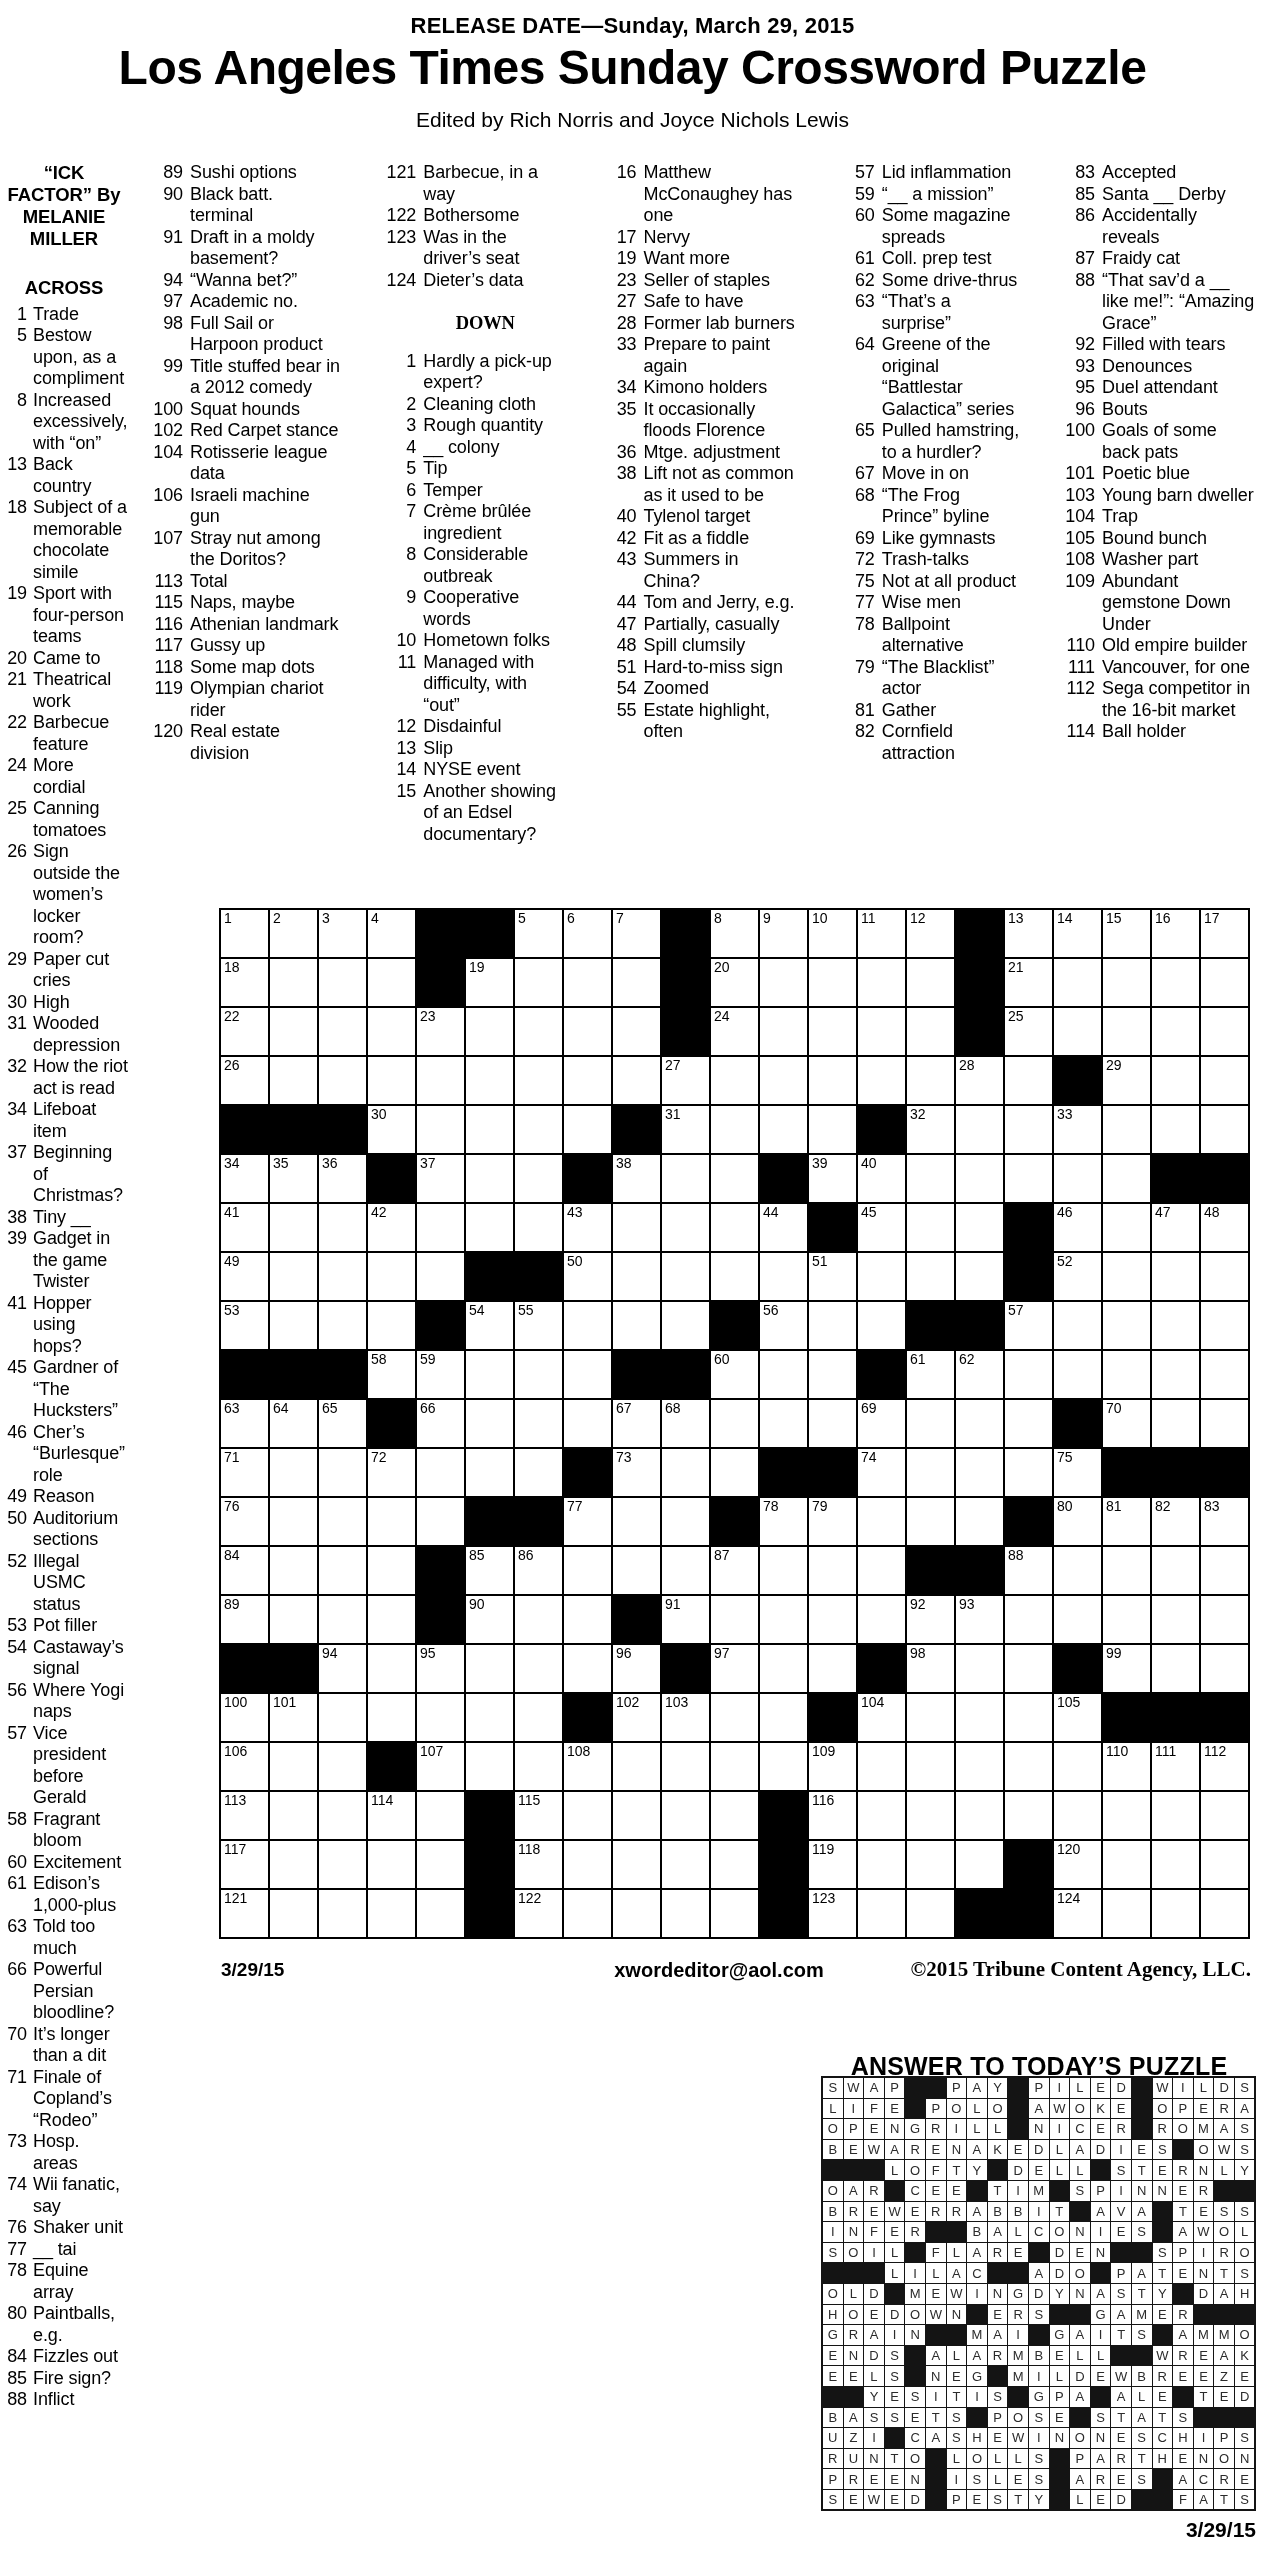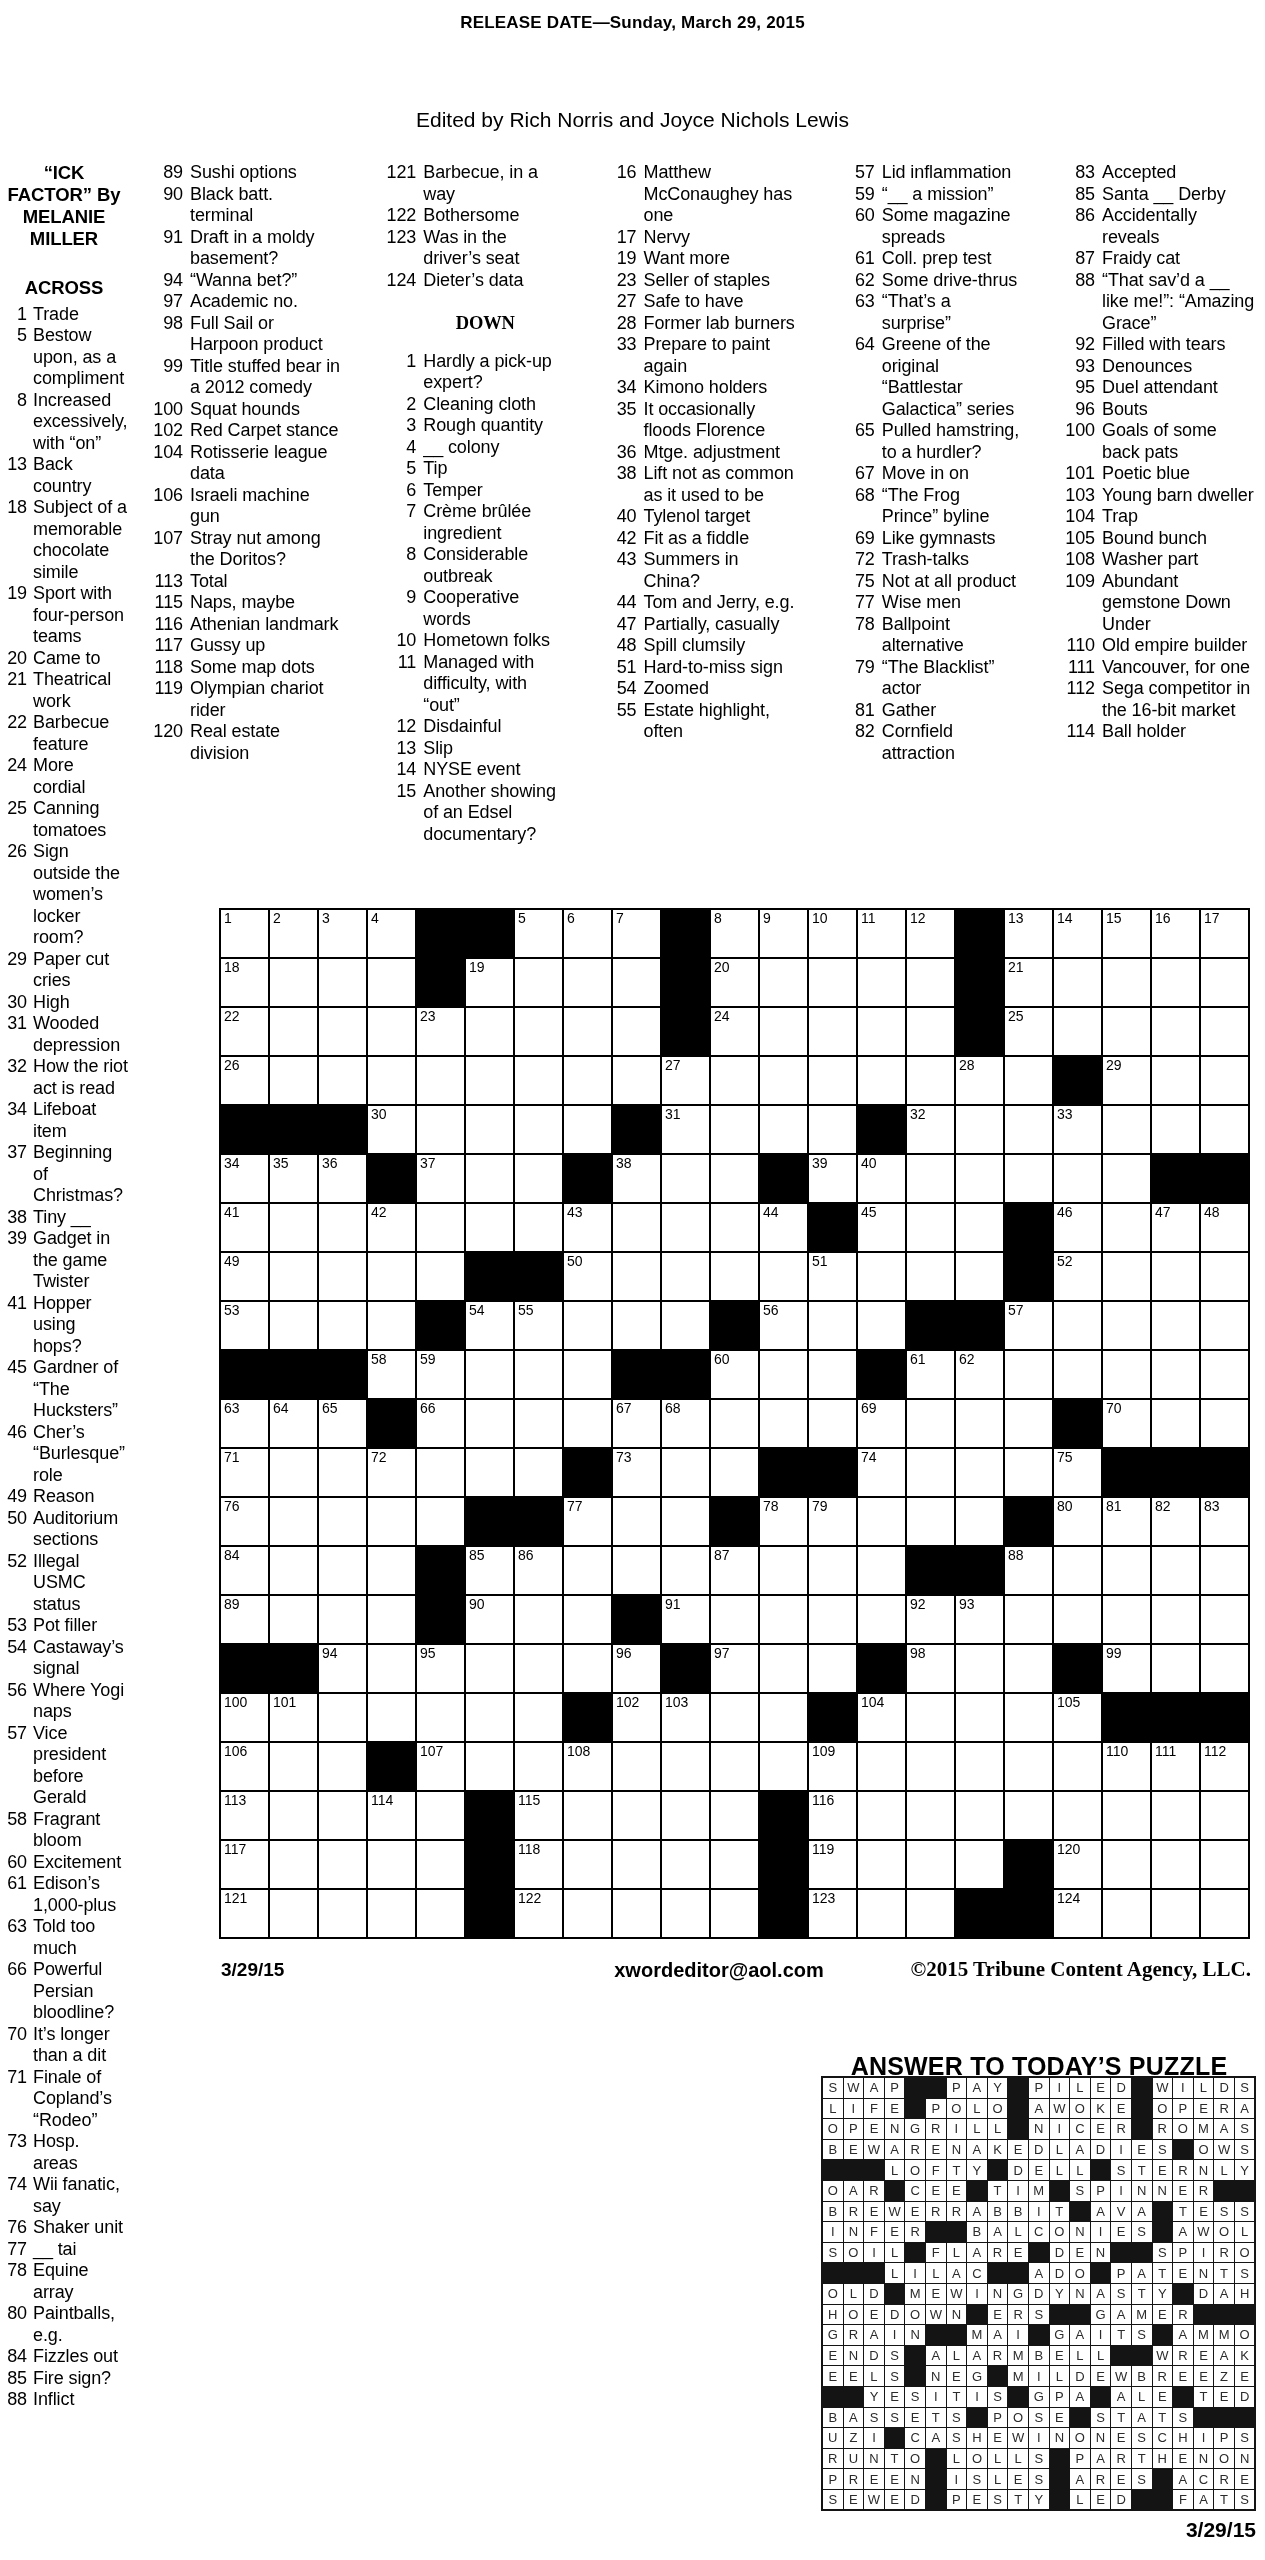--- a/index.html
+++ b/index.html
@@ -1,19 +1,19 @@
 <!DOCTYPE html>
 <html><head>
 <meta charset="utf-8">
 <style>
   html,body{margin:0;padding:0;background:#fff;}
   .page{position:relative;width:1265px;height:2560px;background:#fff;color:#000;
         font-family:"Liberation Sans",sans-serif;overflow:hidden;}
   .release{position:absolute;top:13px;left:0;right:0;text-align:center;
-           font-size:17px;font-weight:bold;letter-spacing:.2px;}
+           font-size:22px;font-weight:bold;letter-spacing:.2px;}
   .title{position:absolute;top:40px;left:0;right:0;text-align:center;margin:0;
          font-size:48px;font-weight:bold;letter-spacing:-.5px;}
   .subtitle{position:absolute;top:108px;left:0;right:0;text-align:center;font-size:21px;}
   
   .clues{font-size:18px;line-height:21.5px;letter-spacing:-.1px;}
   .clue{display:flex;}
   .cnum{flex:none;width:37px;text-align:right;padding-right:7px;}
   .ctxt{flex:1;}
   .col1{position:absolute;left:0;top:162px;width:128px;}
   .col1 .cnum{width:27px;padding-right:6px;}
@@ -48,20 +48,21 @@
       font-size:13px;color:#2b2b2b;}
   .ac.b{background:#141414;}
   .ansdate{position:absolute;right:9px;top:2518px;font-weight:bold;font-size:21px;}
 </style>
 </head>
 <body>
 
 <div class="page">
 
   <div class="release">RELEASE DATE—Sunday, March 29, 2015</div>
+  <h1 class="title">Los Angeles Times Sunday Crossword Puzzle</h1>
   <div class="subtitle">Edited by Rich Norris and Joyce Nichols Lewis</div>
 
   <div class="col1 clues">
     <div class="byline">
       <div>“ICK FACTOR” By</div>
       <div>MELANIE MILLER</div>
     </div>
     <div class="sechead">ACROSS</div>
     <div>
         <div class="clue">

